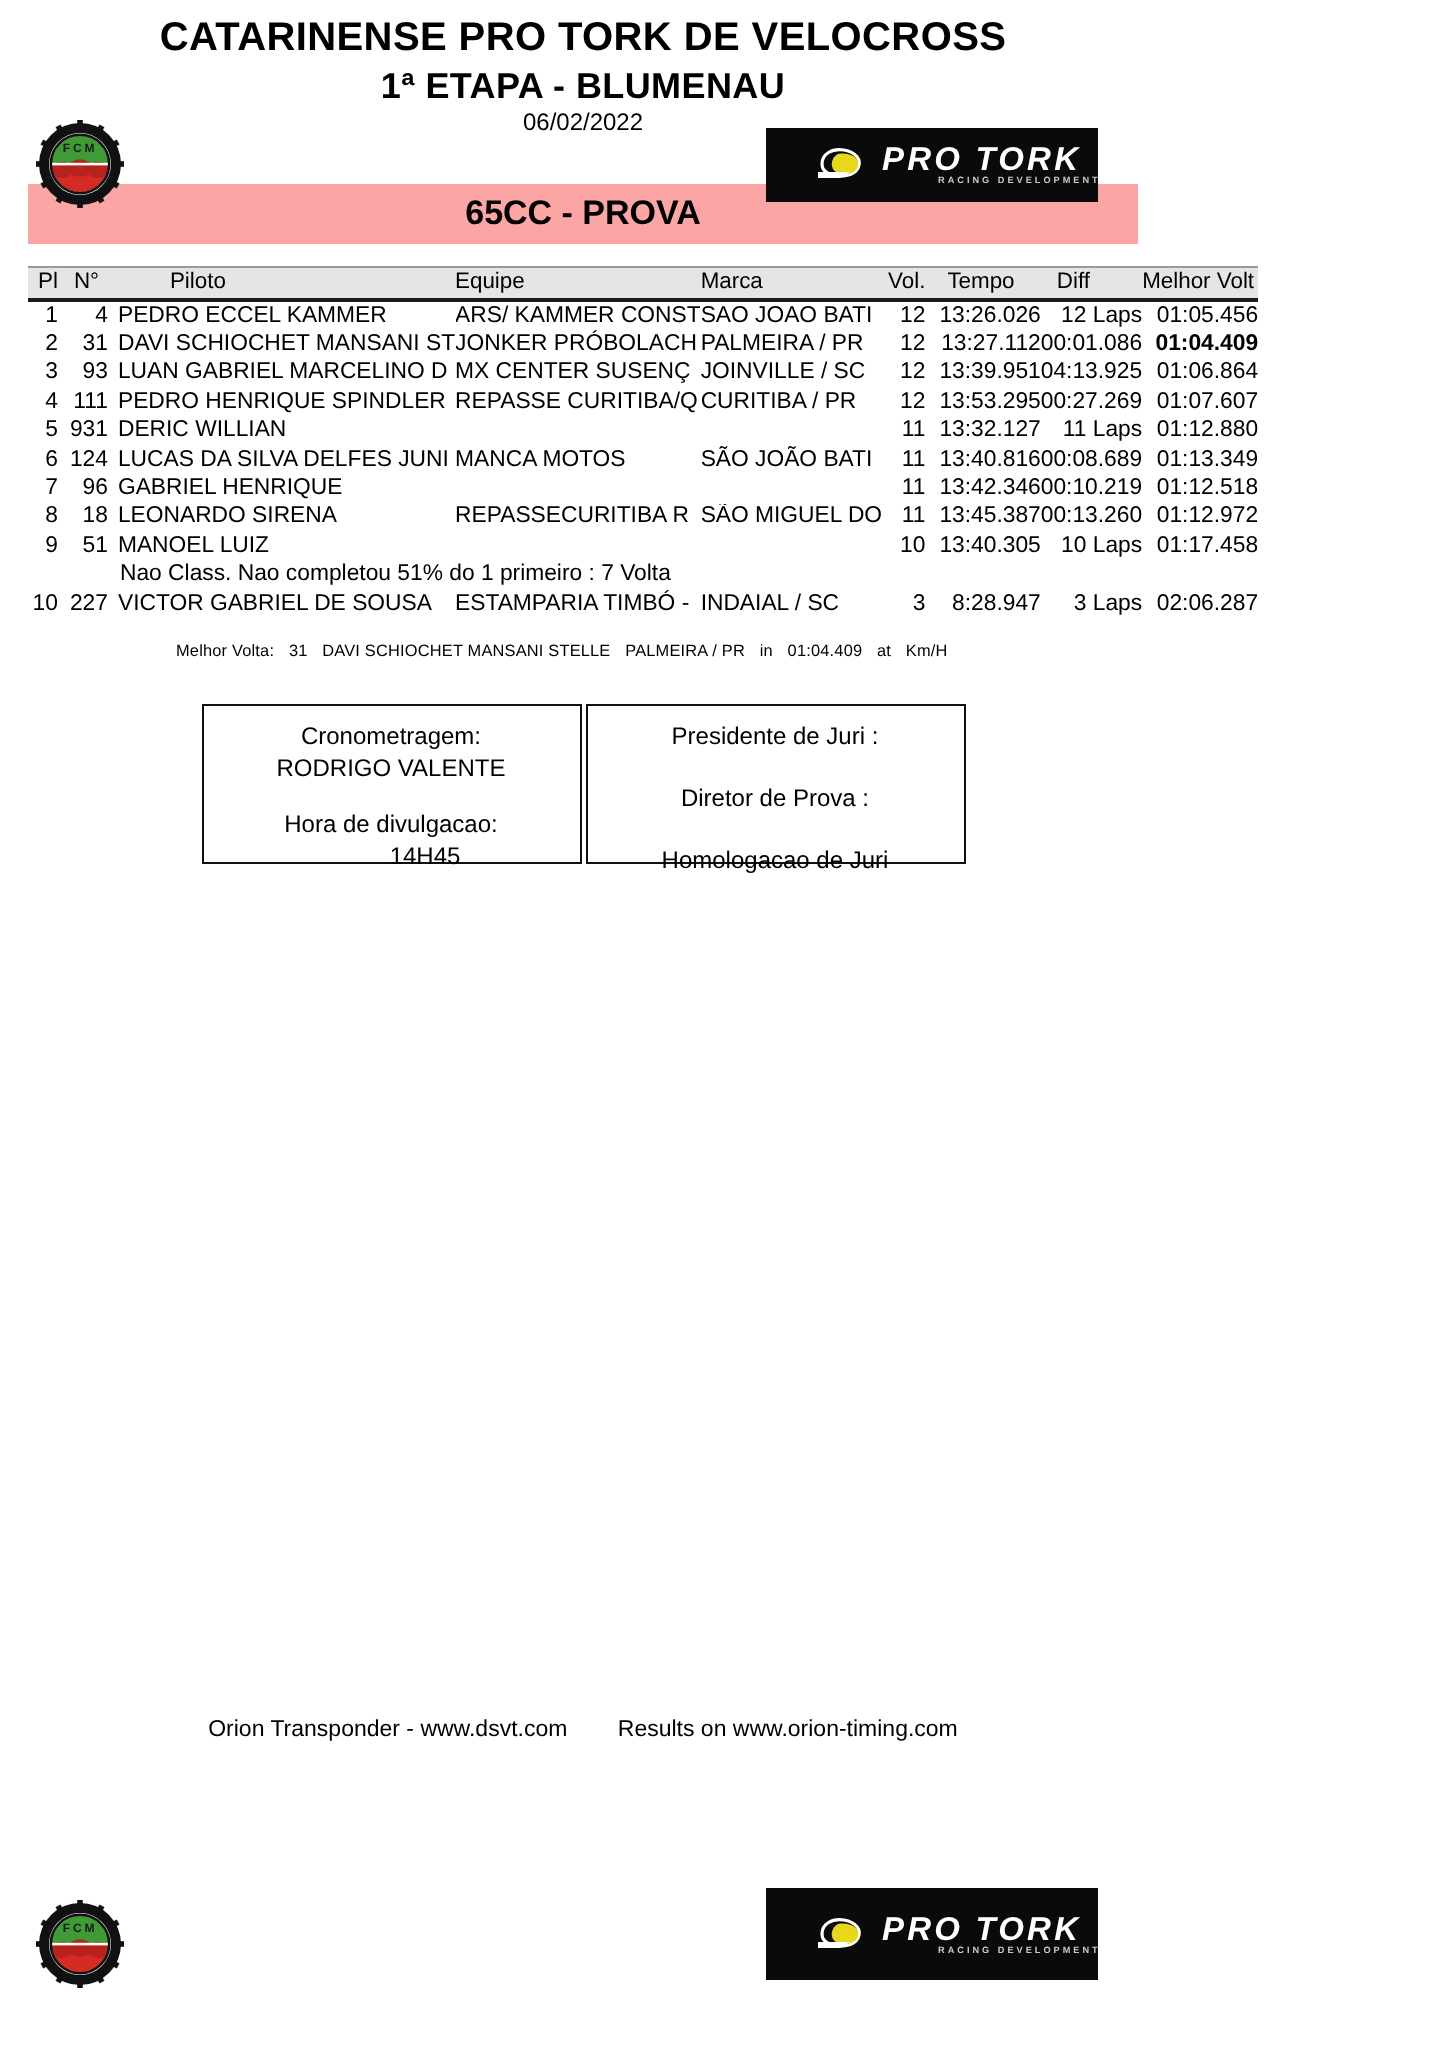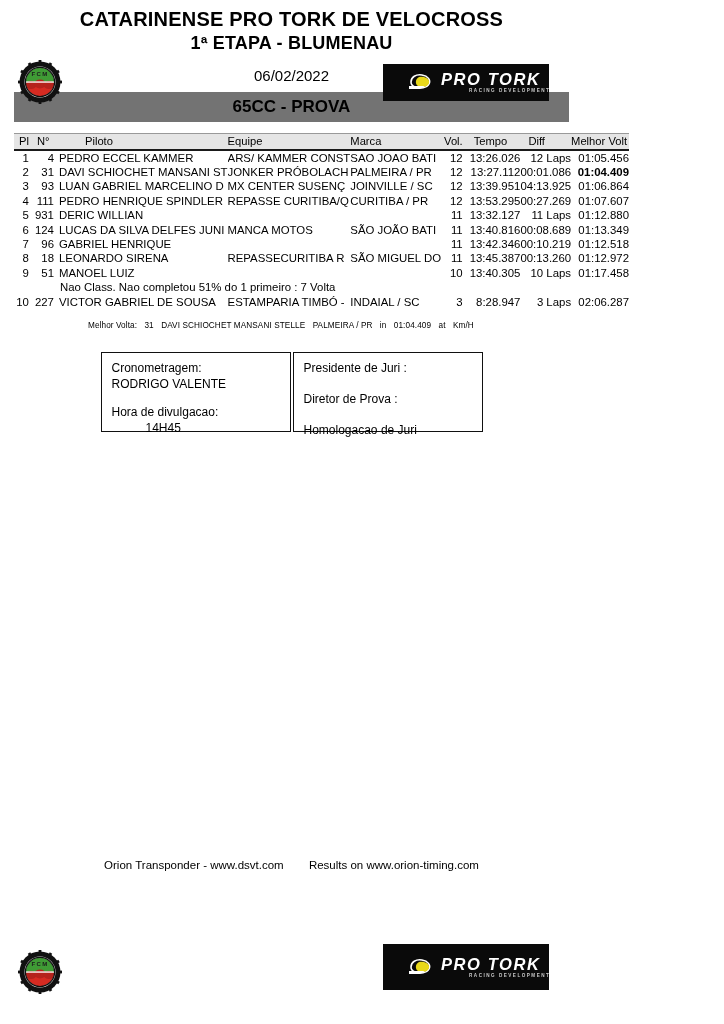--- a/index.html
+++ b/index.html
@@ -39,23 +39,23 @@
     font-weight: bold;
     letter-spacing: 0.2px;
   }
   .title-sub {
     font-size: 18px;
     font-weight: bold;
     letter-spacing: 0.2px;
     margin-top: 1px;
   }
   .title-date {
-    font-size: 15px;
+    font-size: 12px;
     font-weight: normal;
-    margin-top: 13px;
+    margin-top: 0;
   }
 
   
   .emblem {
     position: absolute;
     left: 18px;
     top: 60px;
     width: 44px;
     height: 44px;
   }
@@ -79,21 +79,21 @@
     right: 34px;
     bottom: 34px;
     width: 166px;
     height: 46px;
     background: #0a0a0a;
     overflow: hidden;
   }
 
   
   .class-band {
-    background: #737373;
+    background: #fca5a5;
     height: 30px;
     line-height: 30px;
     text-align: center;
     font-size: 17px;
     font-weight: bold;
     margin: 0 14px 0 14px;
   }
   .band-rule {
     height: 4px;
     background: #ffffff;
@@ -169,21 +169,21 @@
   }
   .sig-box {
     border: 1.6px solid #111;
     box-sizing: border-box;
     padding: 9px 10px 8px 10px;
     font-size: 12px;
     line-height: 1.0;
   }
   .sig-left  { width: 190px; height: 80px; }
   .sig-right { width: 190px; height: 80px; }
-  .sig-line { margin-bottom: 4px; }
+  .sig-line { margin-bottom: 4px; text-align: center; }
   .sig-gap { height: 12px; }
   .sig-indent { padding-left: 34px; }
   .sig-spaced { margin-bottom: 19px; }
 
   
   .footer {
     position: absolute;
     left: 0;
     right: 0;
     top: 859px;

